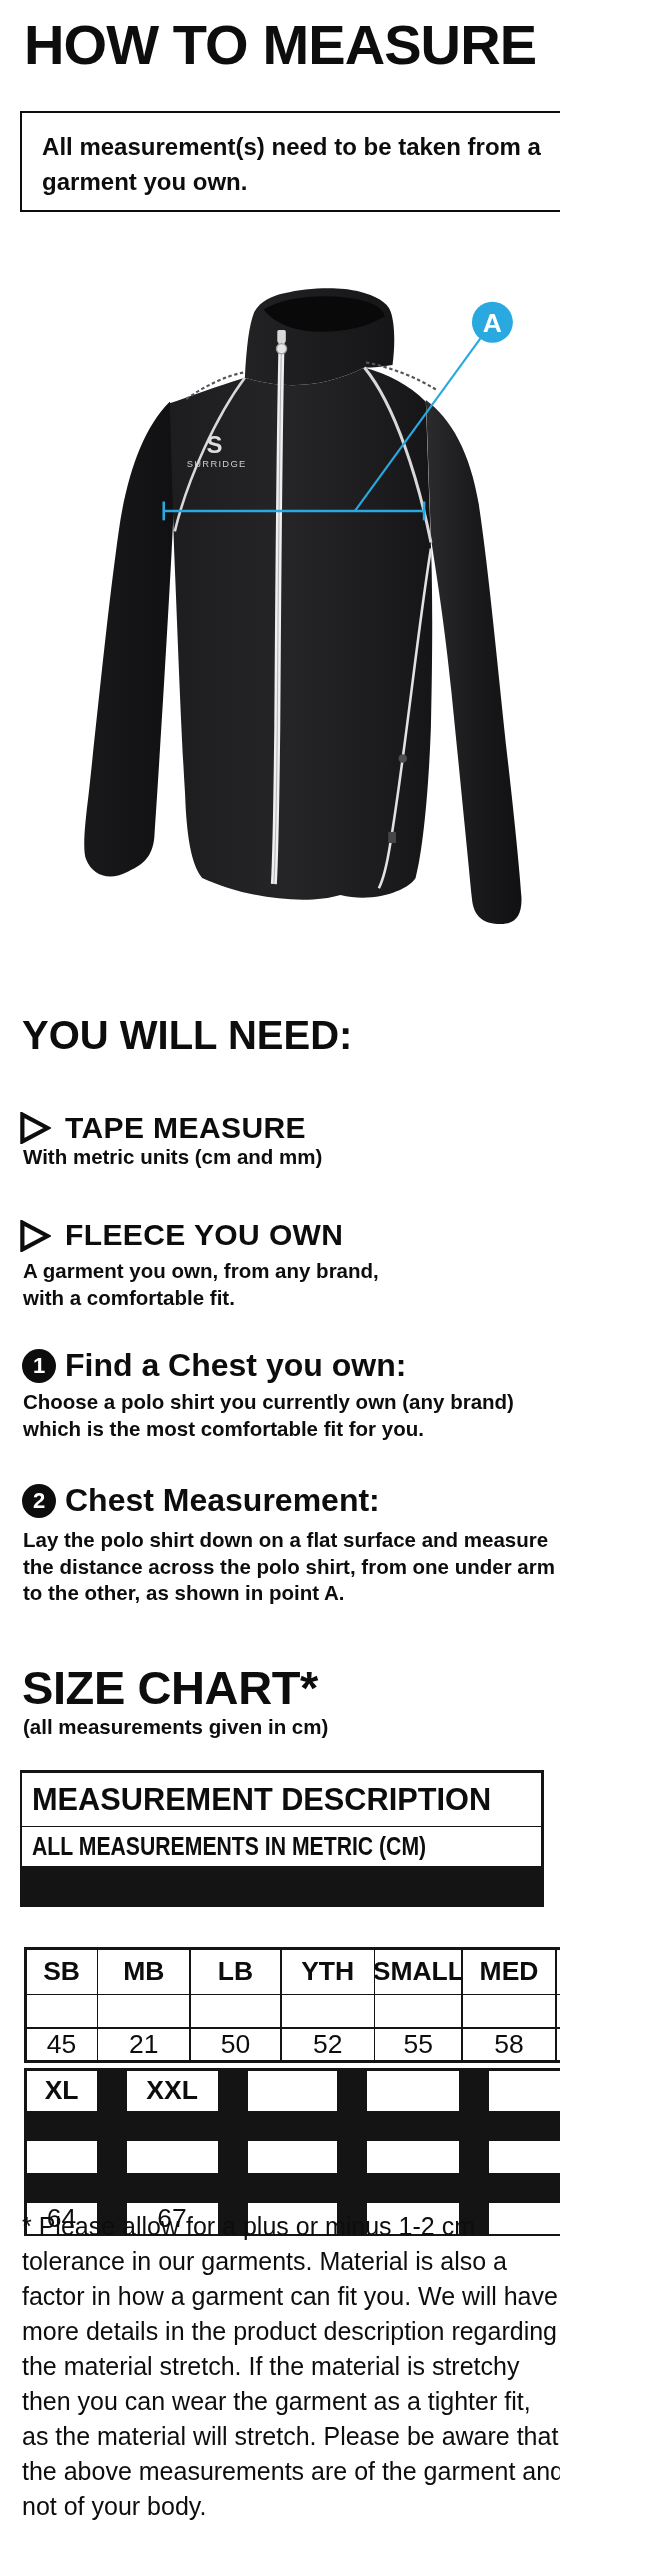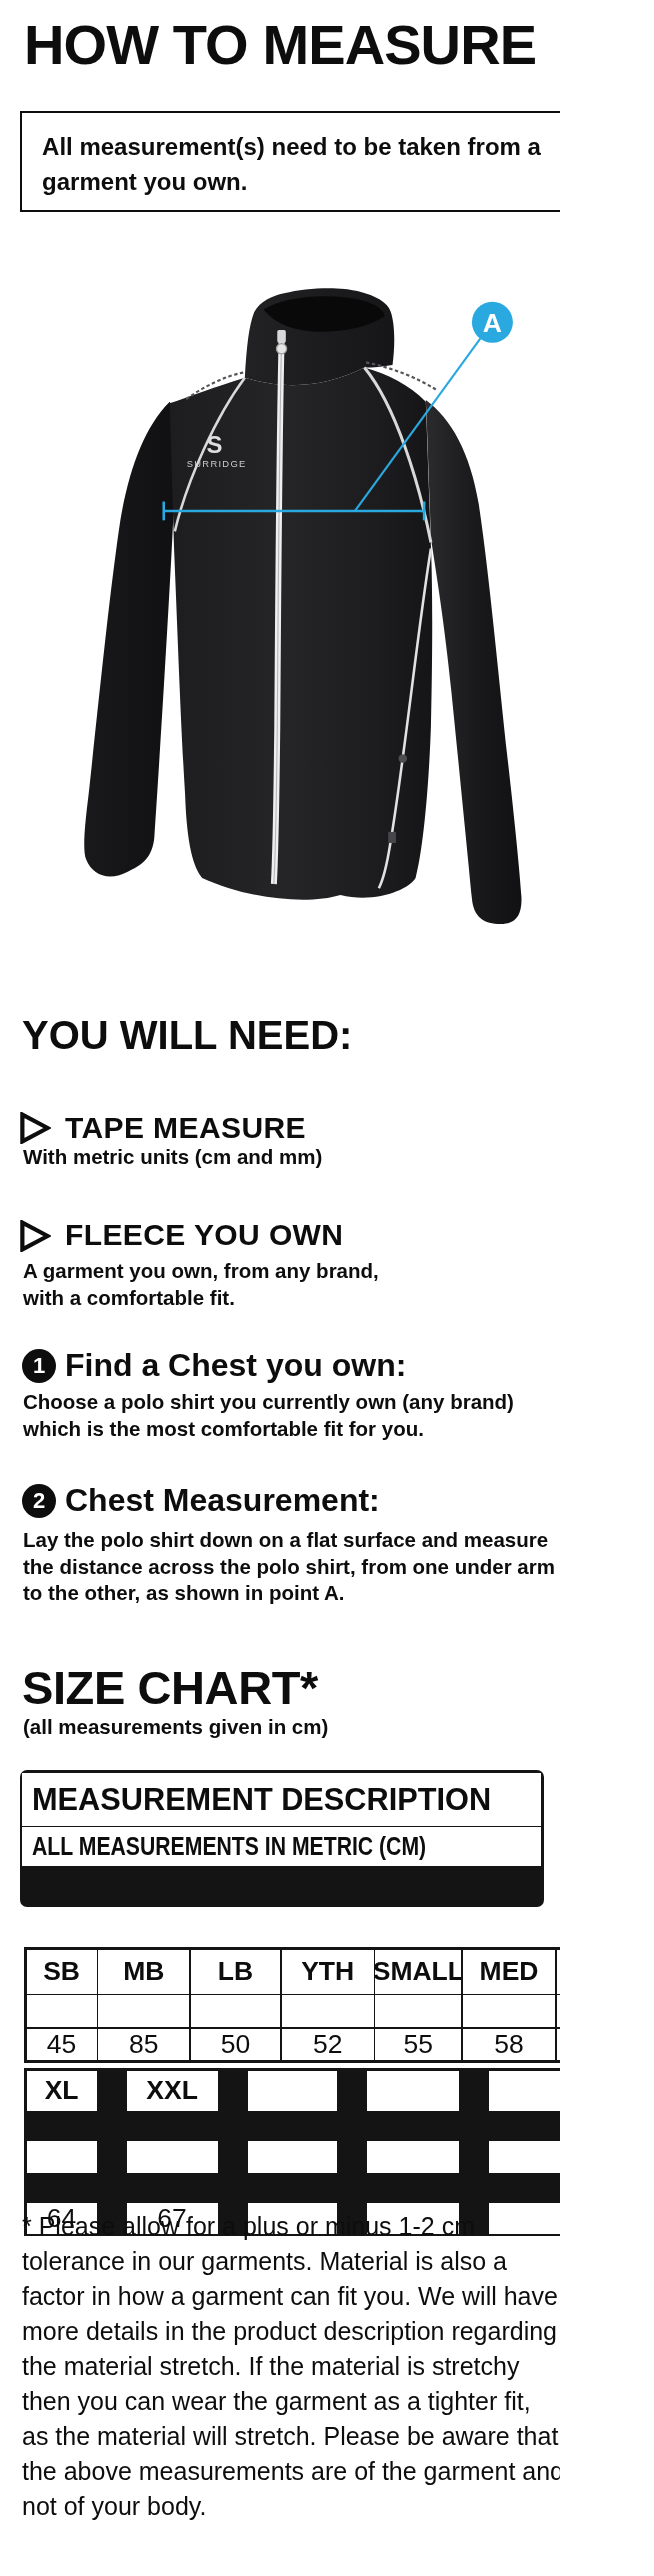--- a/index.html
+++ b/index.html
@@ -25,21 +25,21 @@
   .step-title{left:65px;font-size:32px;line-height:39px;font-weight:bold;}
   .step-desc{left:23px;font-size:20.5px;line-height:26.5px;font-weight:bold;}
 
   .size-chart-heading{left:22px;top:1640px;font-size:47px;line-height:55px;font-weight:bold;letter-spacing:-0.4px;margin-top:20px;}
   .size-chart-note{left:23px;top:1712px;font-size:20.5px;line-height:29px;font-weight:bold;}
 
   
   .grid-table{display:grid;background:#141414;column-gap:1.7px;row-gap:1.7px;padding:2.6px;}
   .grid-table .cell{background:#ffffff;display:flex;align-items:center;overflow:hidden;}
 
-  .desc-table{left:19.6px;top:1770px;grid-template-columns:519px;grid-template-rows:53px 39px 36px;border-radius:7px;}
+  .desc-table{left:19.6px;top:1770px;grid-template-columns:519px;grid-template-rows:53px 39px 36px;}
   .desc-table .cell{padding-left:10.2px;}
   .dt-title{font-size:32px;font-weight:bold;transform:scaleX(0.96);transform-origin:left center;white-space:nowrap;}
   .dt-sub{font-size:26.5px;font-weight:bold;transform:scaleX(0.80);transform-origin:left center;white-space:nowrap;}
   .dt-meas{font-size:26.5px;font-weight:normal;transform:scaleX(0.90);transform-origin:left center;white-space:nowrap;}
 
   .sizes-table{left:24px;top:1947px;grid-template-columns:70px 91px 89px 92px 86px 92px 89px;
                grid-template-rows:44px 32px 31px;}
   .sizes-table2{left:24px;top:2068px;grid-template-columns:70px 91px 89px 92px 86px 92px 89px;
                 grid-template-rows:40px 32px 31px;gap:30px;}
   .st-cell{justify-content:center;font-size:26.5px;}
@@ -177,21 +177,21 @@
     <div class="cell st-cell st-head">MED</div>
     <div class="cell st-cell st-head">L</div>
     <div class="cell st-cell"></div>
     <div class="cell st-cell"></div>
     <div class="cell st-cell"></div>
     <div class="cell st-cell"></div>
     <div class="cell st-cell"></div>
     <div class="cell st-cell"></div>
     <div class="cell st-cell"></div>
     <div class="cell st-cell st-num">45</div>
-    <div class="cell st-cell st-num">85</div>
+    <div class="cell st-cell st-num">21</div>
     <div class="cell st-cell st-num">50</div>
     <div class="cell st-cell st-num">52</div>
     <div class="cell st-cell st-num">55</div>
     <div class="cell st-cell st-num">58</div>
     <div class="cell st-cell st-num">61</div>
   </div>
 
   <div class="abs grid-table sizes-table2">
     <div class="cell st-cell st-head">XL</div>
     <div class="cell st-cell st-head">XXL</div>

